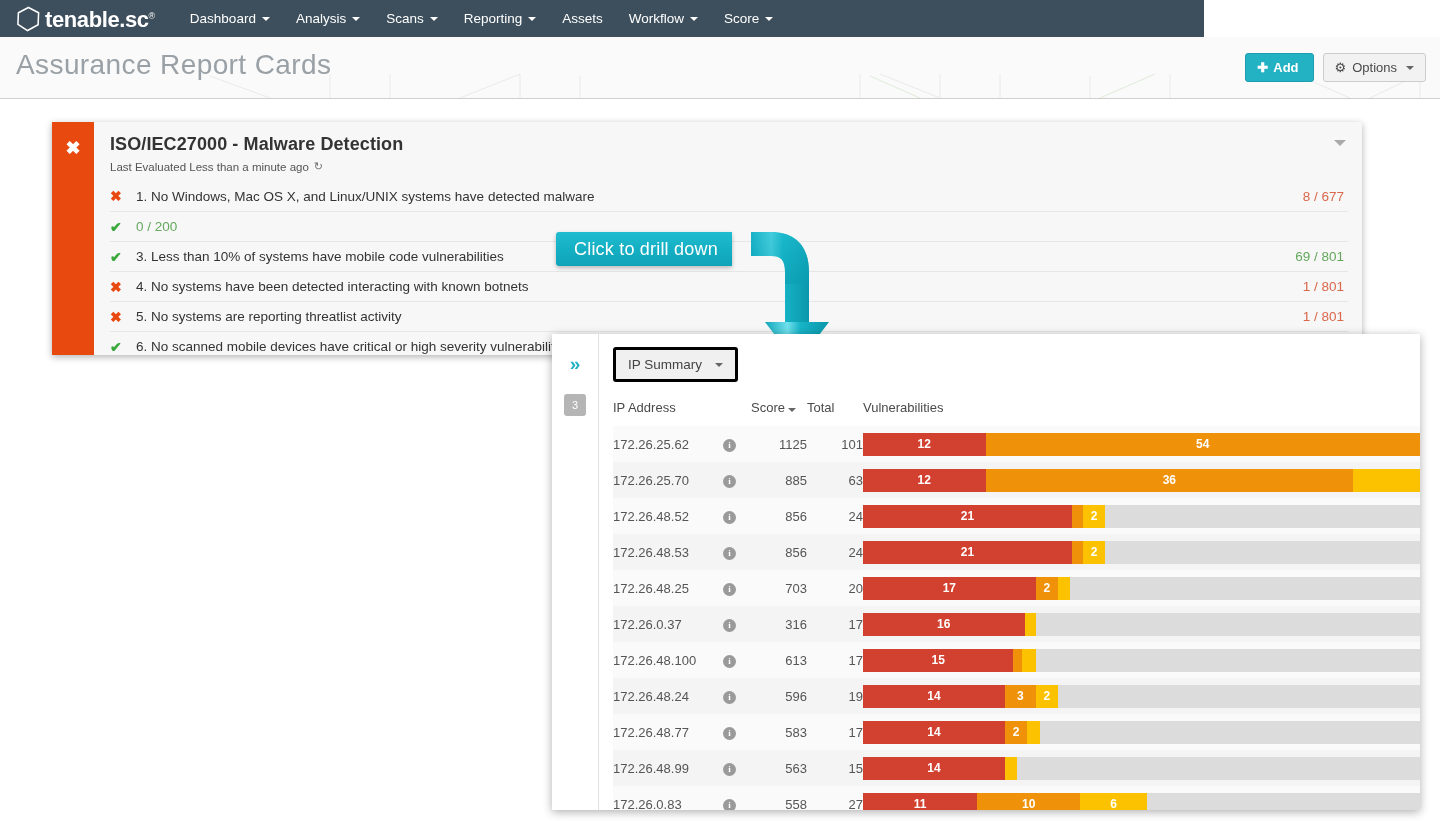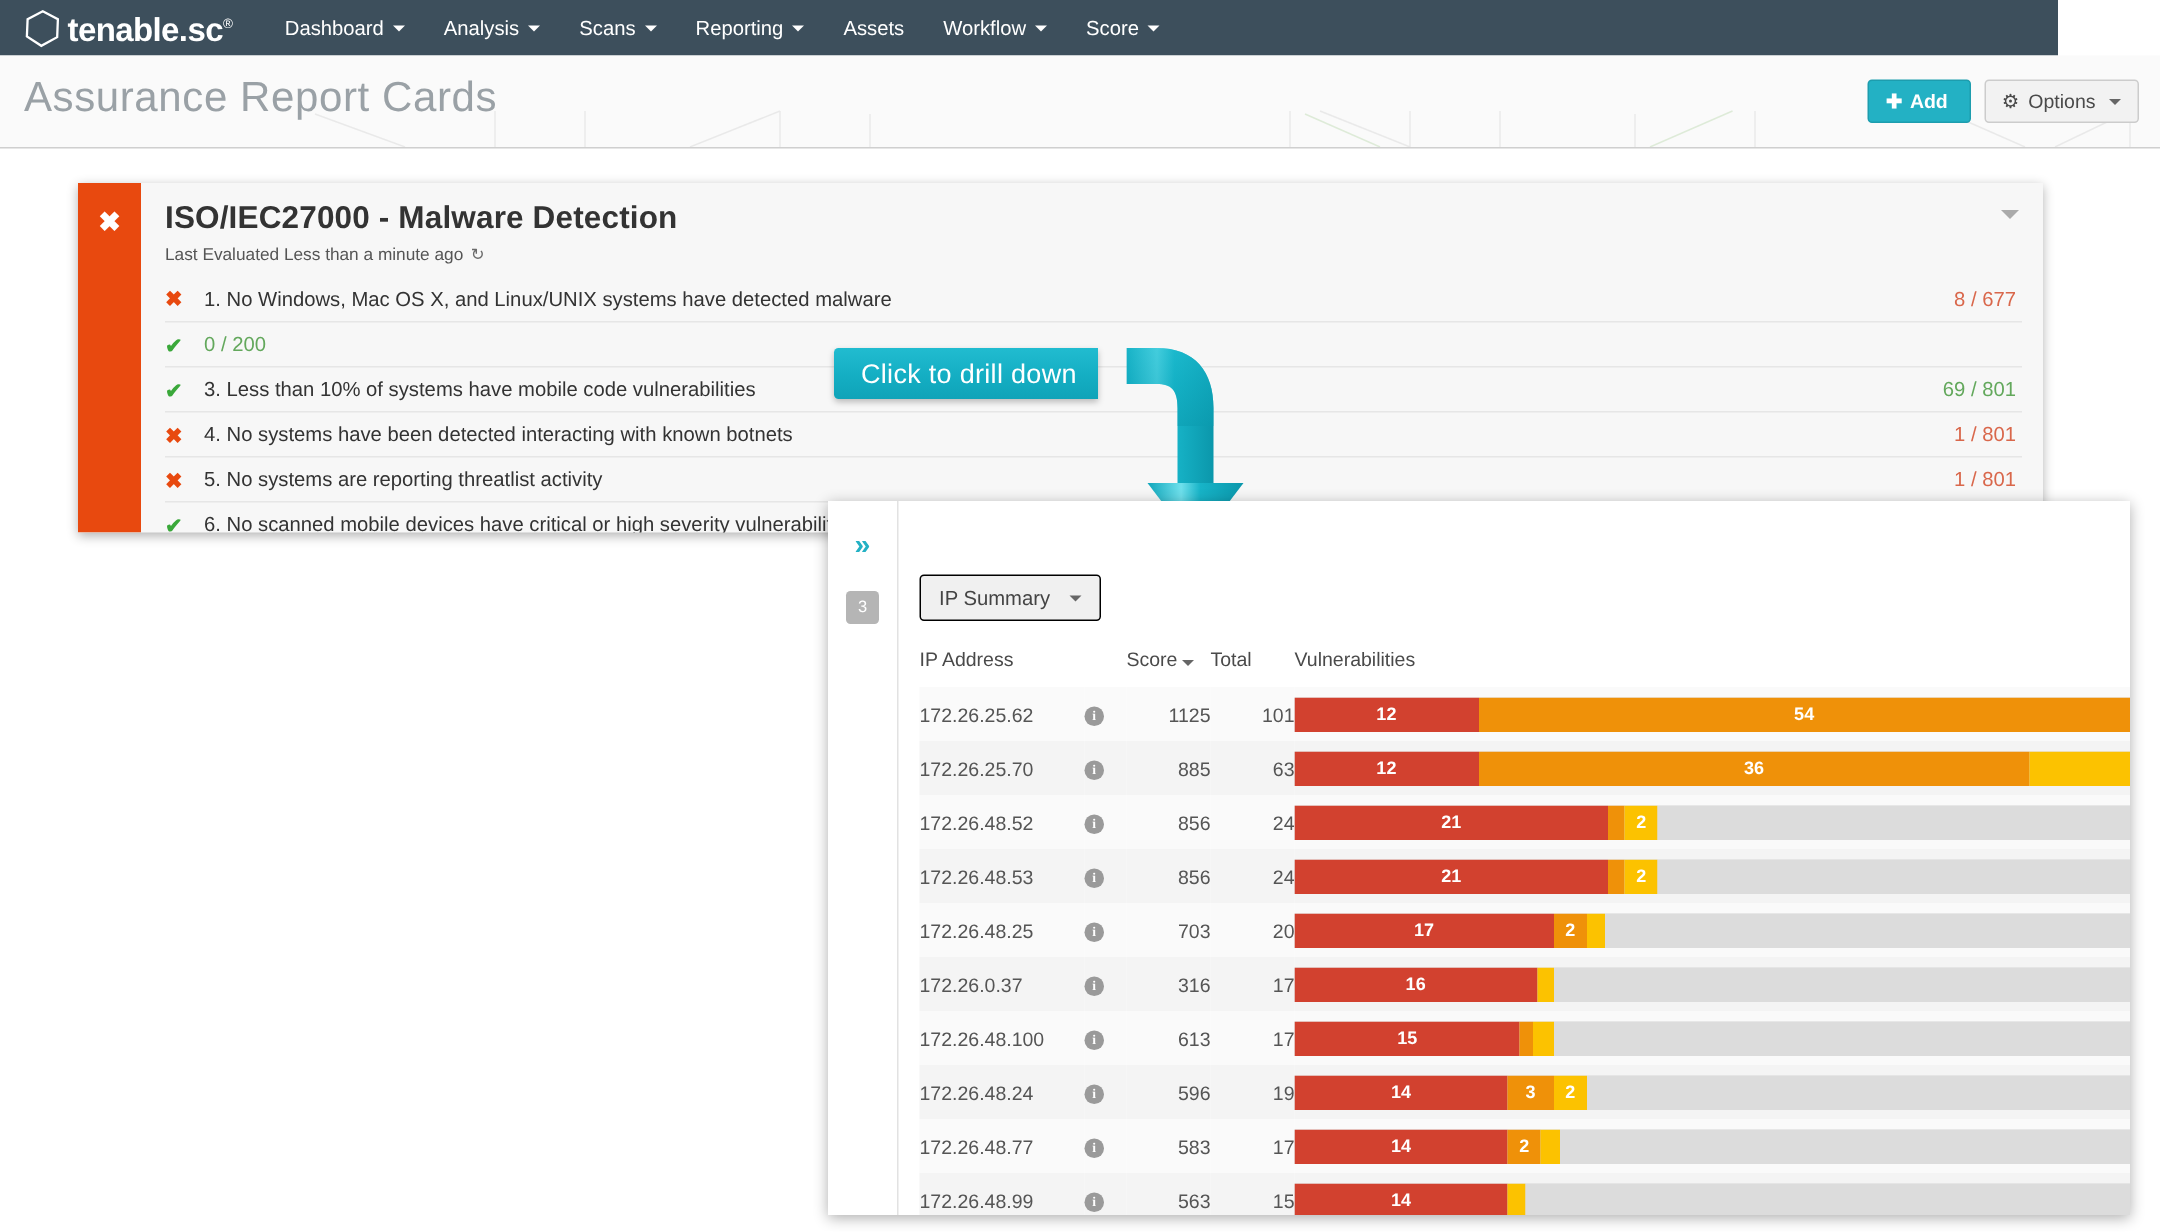--- a/index.html
+++ b/index.html
@@ -6,21 +6,21 @@
   html, body {
     width: 1440px; height: 821px;
     font-family: "Liberation Sans", sans-serif;
     background: #ffffff;
     overflow: hidden;
   }
   #app { position: relative; width: 1440px; height: 821px; background:#fff; }
 
   
   .navbar {
-    position: absolute; left:0; top:0; width:1372px; height:37px;
+    position: absolute; left:0; top:0; width:1204px; height:37px;
     background:#3d4f5c;
     display:flex; align-items:center;
   }
   .brand { display:flex; align-items:center; margin-left:16px; margin-right:22px; }
   .brand-logo { width:25px; height:26px; margin-right:4px; }
   .brand-text {
     color:#fff; font-size:22px; font-weight:bold; letter-spacing:-0.4px;
     line-height:1; position:relative; top:1px;
   }
   .brand-text sup { font-size:9px; font-weight:normal; vertical-align:super; }
@@ -73,21 +73,21 @@
     background:#f7f7f7;
     box-shadow:0 2px 7px rgba(0,0,0,0.30);
     display:flex; overflow:hidden;
   }
   .arc-status {
     width:42px; background:#e8490f; flex:0 0 42px;
     display:flex; justify-content:center; padding-top:17px;
   }
   .arc-status-x { color:#fff; font-size:18px; font-weight:bold; line-height:1; }
   .arc-body { flex:1; position:relative; padding:12px 14px 0 16px; }
-  .arc-title { font-size:21px; font-weight:bold; color:#333; letter-spacing:0.1px; }
+  .arc-title { font-size:18px; font-weight:bold; color:#333; letter-spacing:0.1px; }
   .arc-subtitle {
     font-size:11.5px; color:#555; margin-top:5px; display:flex; align-items:center; gap:5px;
   }
   .refresh-icon { color:#6b6b6b; font-size:11px; }
   .arc-chevron {
     position:absolute; right:16px; top:18px; width:0;height:0;
     border-left:6px solid transparent; border-right:6px solid transparent;
     border-top:6px solid #aaaaaa; cursor:pointer;
   }
   .arc-rows { margin-top:8px; }
@@ -129,22 +129,22 @@
   }
   .side-chevrons { color:#23b1c4; font-size:19px; font-weight:bold; cursor:pointer; line-height:1; }
   .side-badge {
     width:22px; height:22px; background:#b5b5b5; border-radius:3px;
     color:#ffffff; font-size:11px; display:flex; align-items:center; justify-content:center;
     cursor:pointer;
   }
   .drill-main { flex:1; position:relative; padding:13px 0 0 14px; overflow:hidden; }
   .ipsum-select {
     display:inline-flex; align-items:center; gap:10px;
-    background:#f0f0f0; border:1px solid #000000; border-radius:3px;
-    font-size:13.5px; color:#444; padding:7px 12px; cursor:pointer;margin-top:36px;
+    background:#f0f0f0; border:3px solid #000000; border-radius:3px;
+    font-size:13.5px; color:#444; padding:7px 12px; cursor:pointer;
   }
 
   table.vuln { width:100%; border-collapse:collapse; margin-top:18px; table-layout:fixed; }
   table.vuln th {
     font-size:13px; font-weight:normal; color:#4a4a4a; text-align:left;
     padding:0 0 11px 0; white-space:nowrap;
   }
   th.c-ip { width:110px; padding-left:2px; }
   th.c-i  { width:28px; }
   th.c-score { width:56px; text-align:right; padding-right:2px; }

